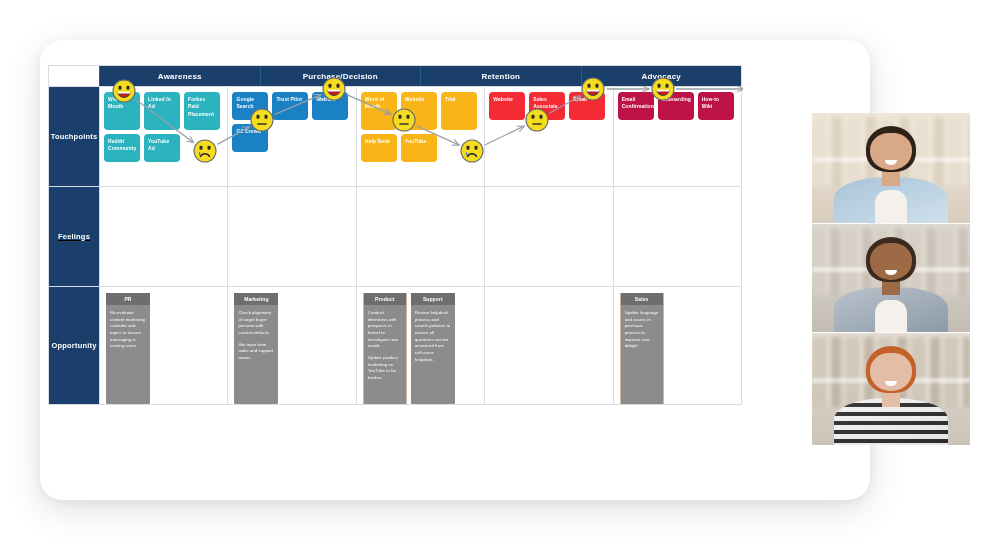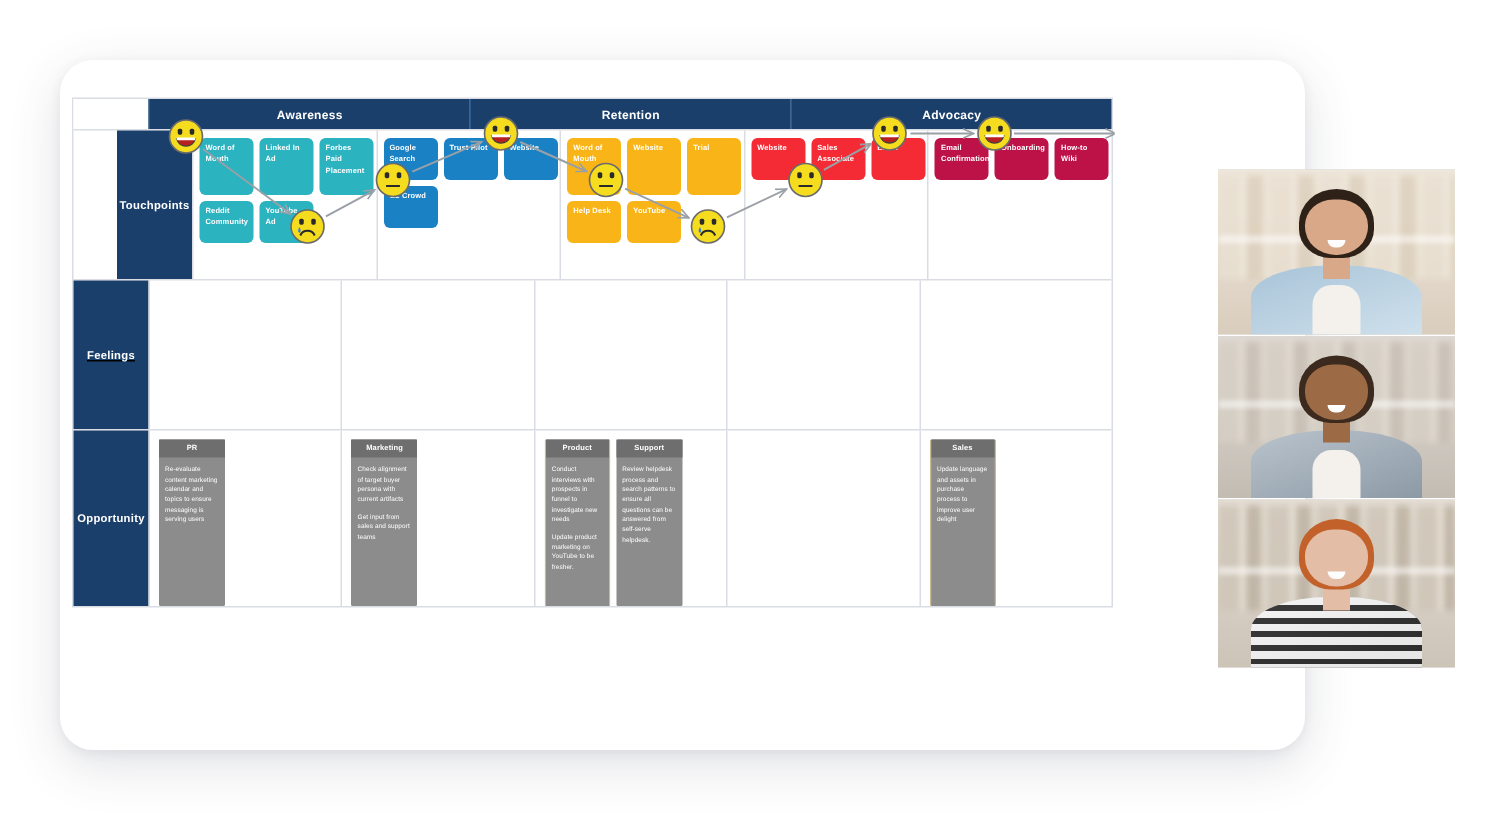--- a/index.html
+++ b/index.html
@@ -41,21 +41,21 @@
 
   
   #header-row{height:20px;}
   #header-row .jm-cell{
     background:#1b3f6b;color:#fff;display:flex;align-items:center;justify-content:center;
     font-size:8px;font-weight:bold;border-left:1px solid #2d5a8e;letter-spacing:.2px;
   }
   #header-row .jm-cell:first-of-type{border-left:none;}
 
   
-  #touchpoints-row{height:100px;padding-left:29px;}
+  #touchpoints-row{height:100px;}
   .tp-wrap{display:flex;flex-wrap:wrap;align-content:flex-start;padding:5px 0 0 4px;gap:4px;}
   .tp-card{
     width:36px;min-height:28px;border-radius:4px;color:#fff;
     font-size:5px;line-height:1.45;font-weight:bold;padding:4px 4px 5px 4px;
     box-sizing:border-box;letter-spacing:.1px;
   }
   .tp-card.tall{min-height:38px;}
 
   
   #feelings-row{height:100px;text-decoration:underline;}
@@ -85,20 +85,21 @@
 
 <div id="stage">
 
   <div id="board-card"></div>
 
   <div id="journey-map">
 
     <div class="jm-row" id="header-row">
       <div class="corner-blank"></div>
       <div class="jm-cell">Awareness</div>
+      <div class="jm-cell">Purchase/Decision</div>
       <div class="jm-cell">Retention</div>
       <div class="jm-cell">Advocacy</div>
     </div>
 
     <div class="jm-row" id="touchpoints-row">
       <div class="rowlabel">Touchpoints</div>
       <div class="jm-cell tp-wrap" id="tp-0">
           <div class="tp-card tall" style="background: rgb(43, 179, 192);">Word of Mouth</div>
           <div class="tp-card tall" style="background: rgb(43, 179, 192);">Linked In Ad</div>
           <div class="tp-card tall" style="background: rgb(43, 179, 192);">Forbes Paid Placement</div>

